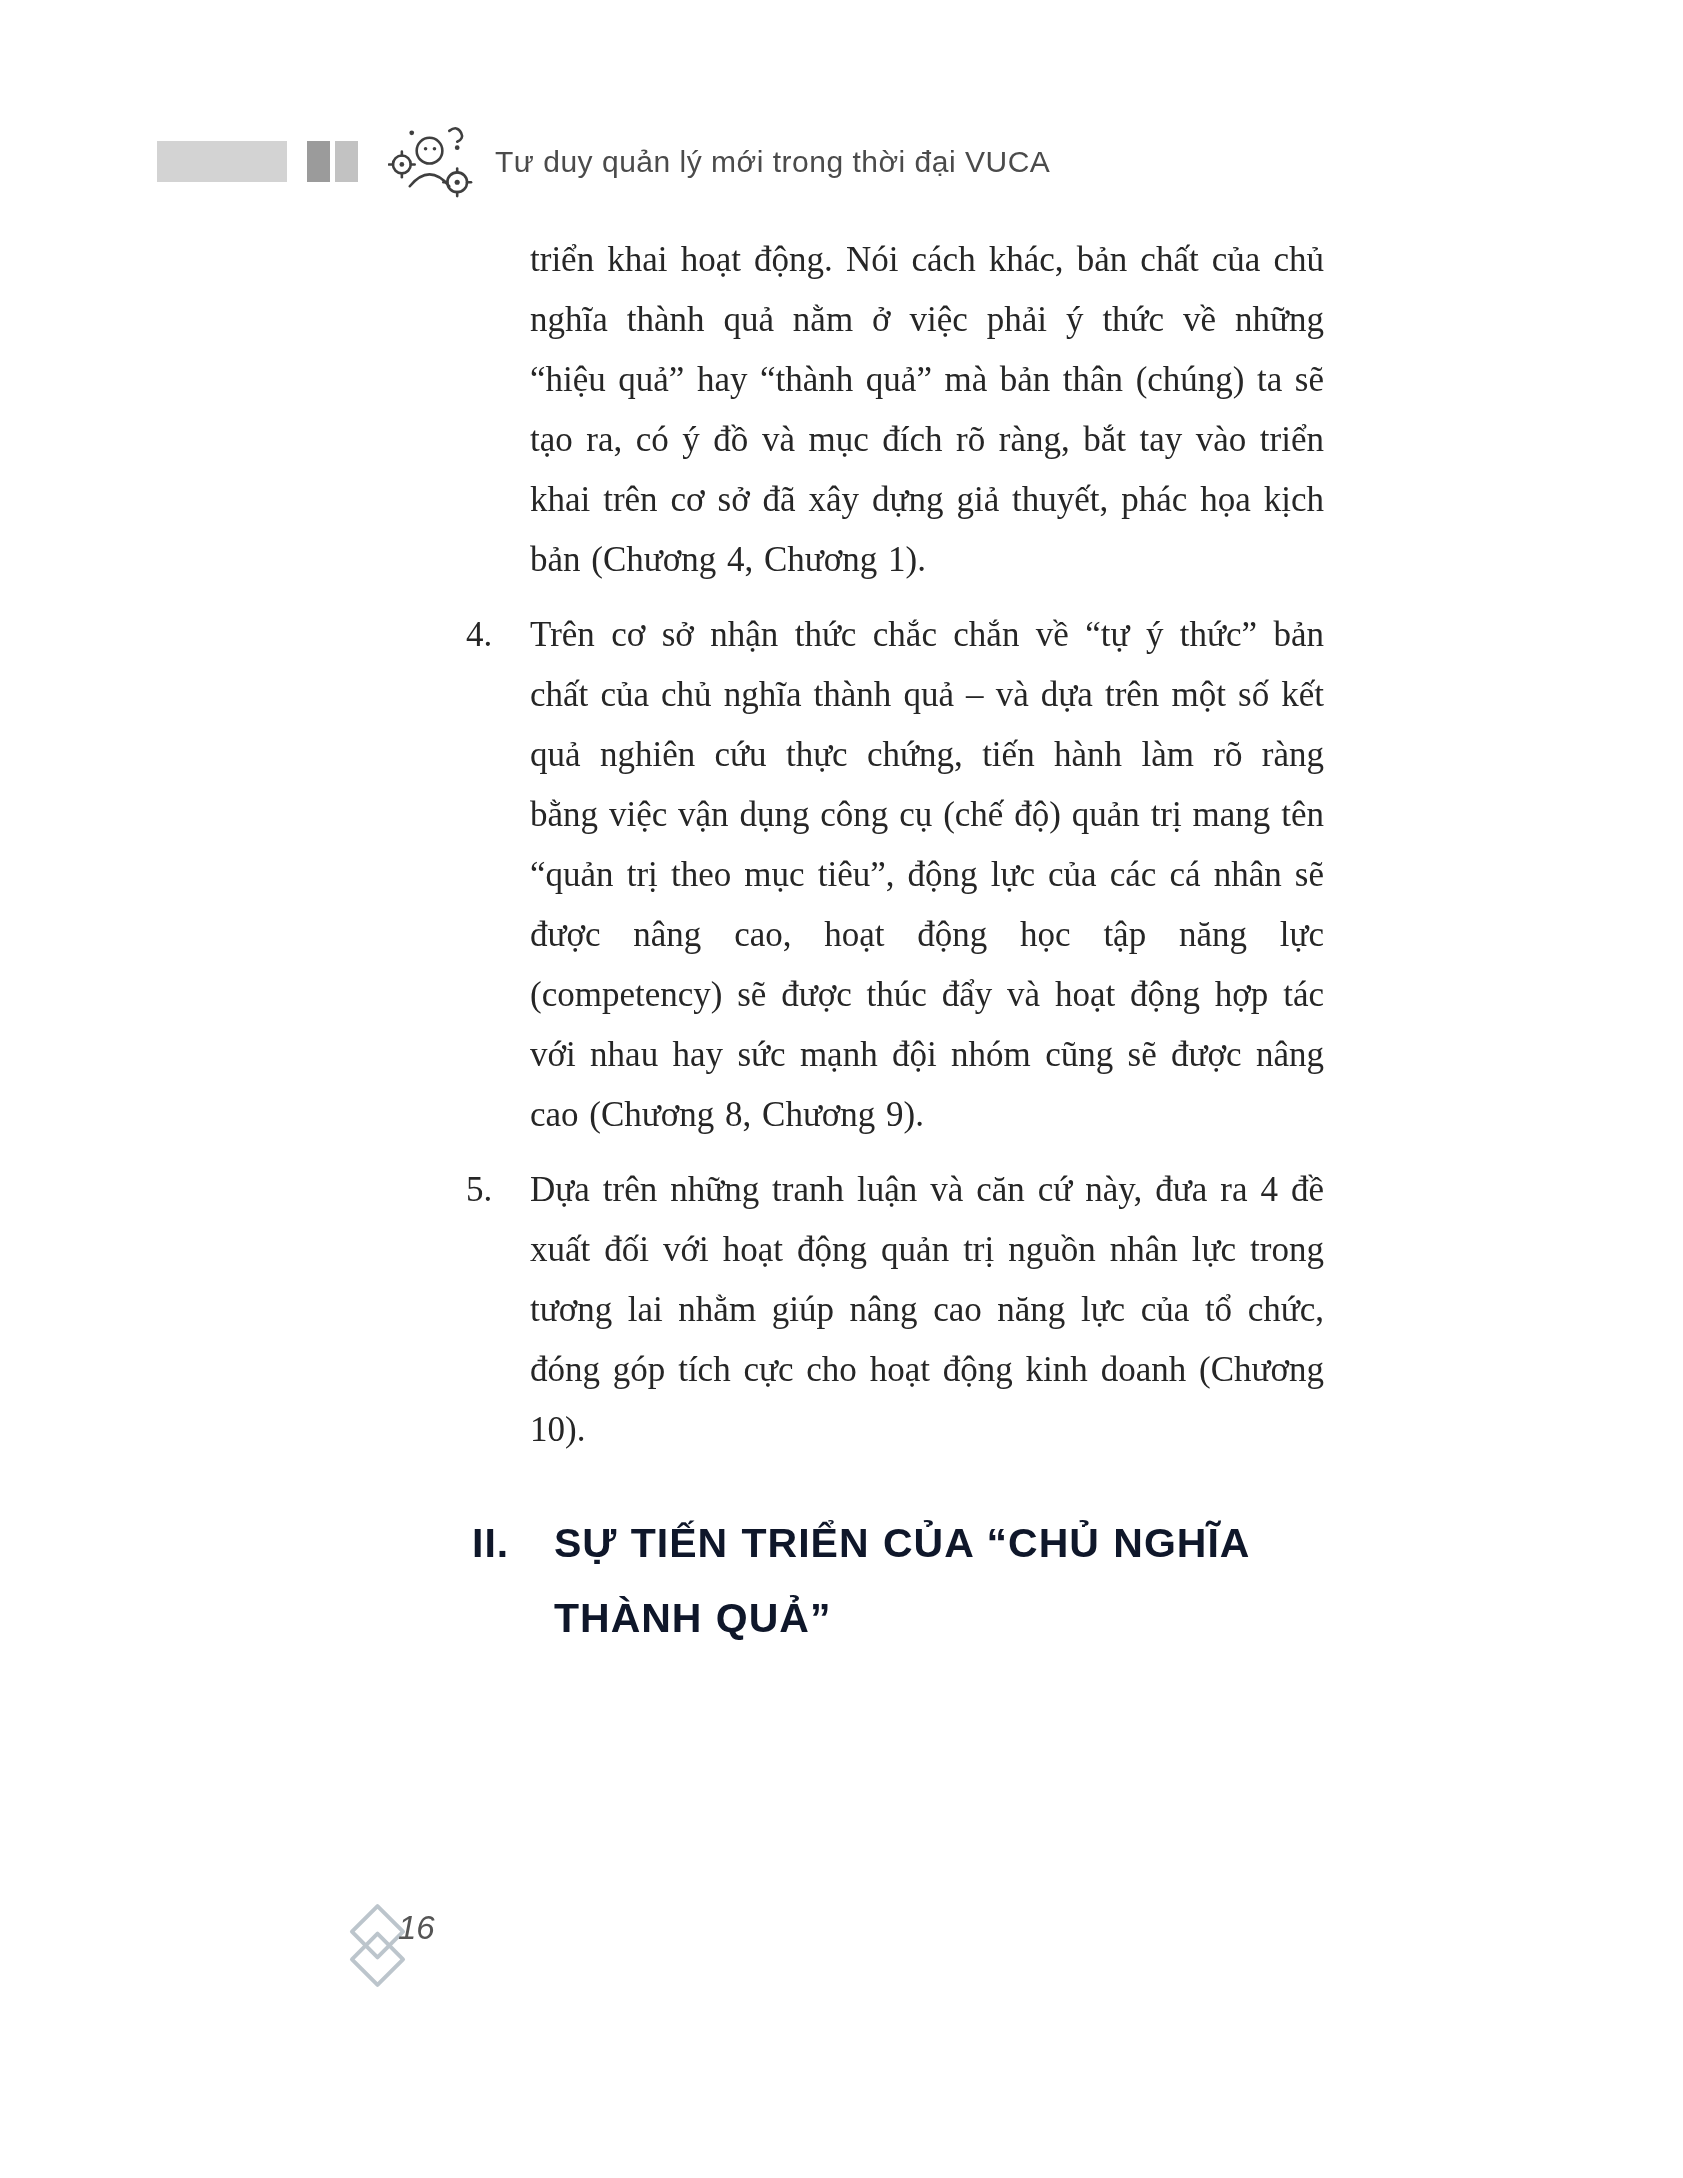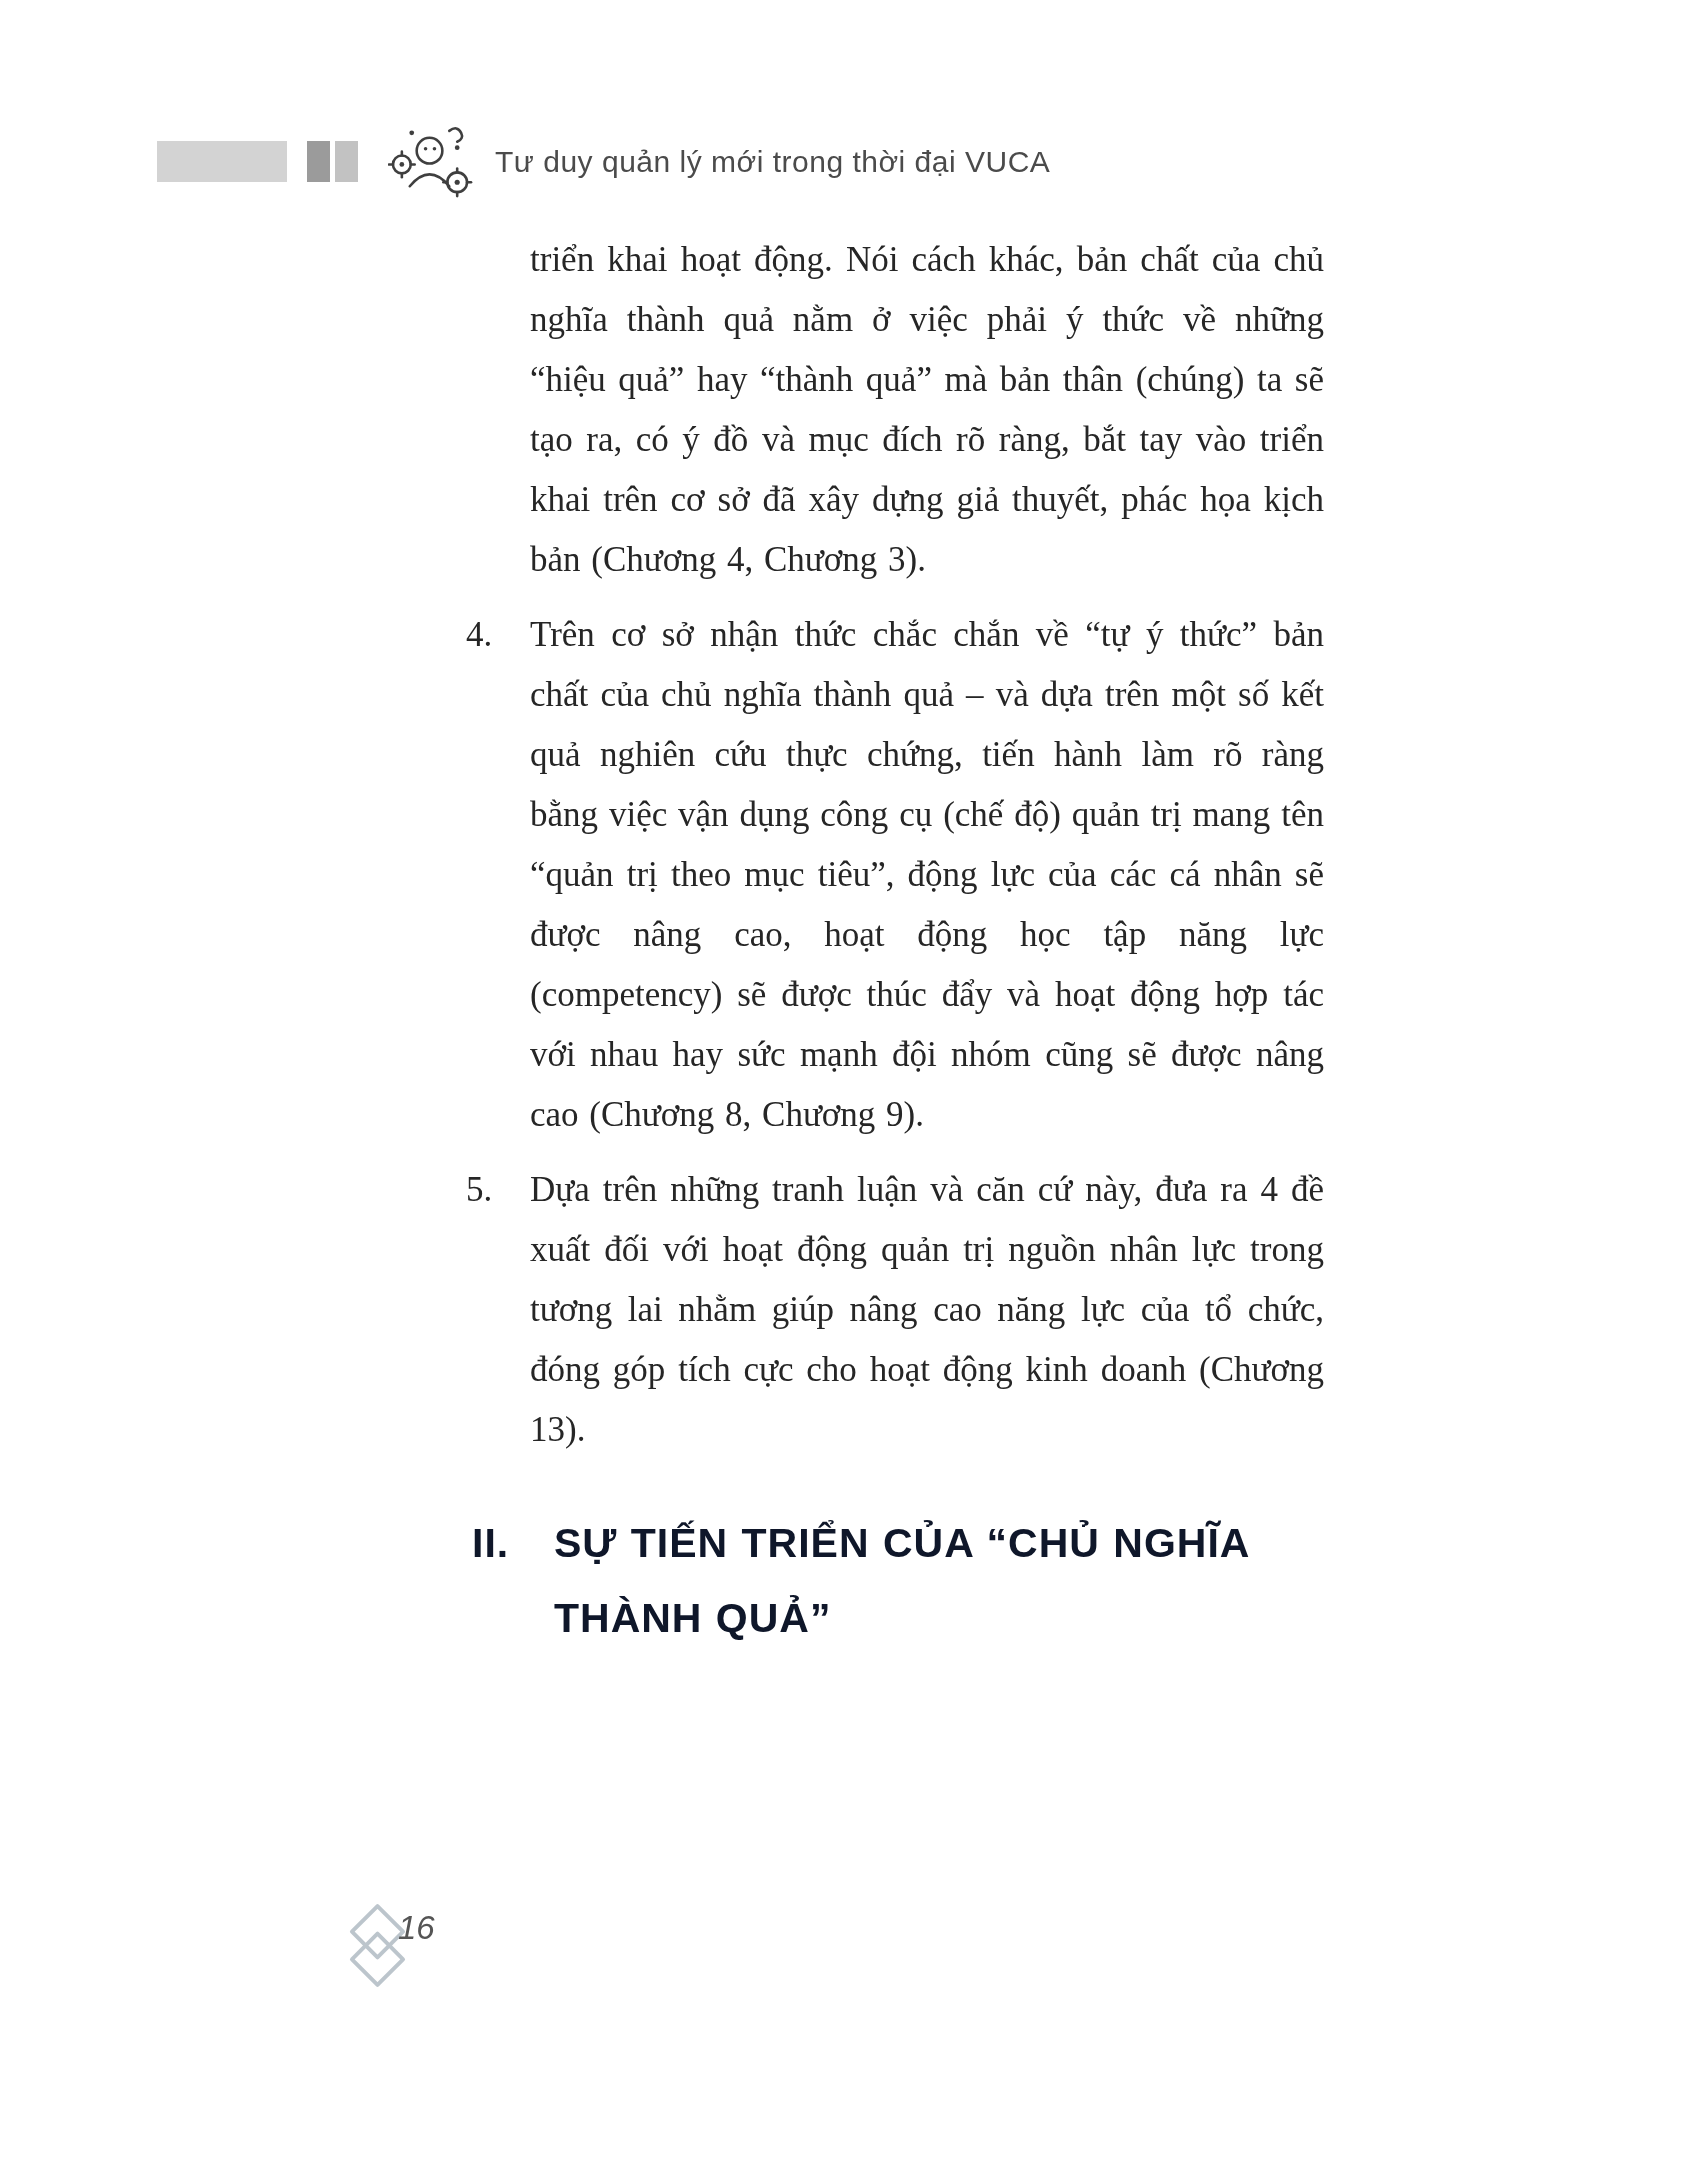--- a/index.html
+++ b/index.html
@@ -96,30 +96,30 @@
           <circle cx="70" cy="62" r="2.6"></circle>
           <circle cx="14" cy="44" r="2.4"></circle>
         </g>
       </svg>
     </div>
     <div class="header-title">Tư duy quản lý mới trong thời đại VUCA</div>
   </header>
 
   <main class="content">
 
-    <p class="cont-para">triển khai hoạt động. Nói cách khác, bản chất của chủ nghĩa thành quả nằm ở việc phải ý thức về những “hiệu quả” hay “thành quả” mà bản thân (chúng) ta sẽ tạo ra, có ý đồ và mục đích rõ ràng, bắt tay vào triển khai trên cơ sở đã xây dựng giả thuyết, phác họa kịch bản (Chương 4, Chương 3).</p>
+    <p class="cont-para">triển khai hoạt động. Nói cách khác, bản chất của chủ nghĩa thành quả nằm ở việc phải ý thức về những “hiệu quả” hay “thành quả” mà bản thân (chúng) ta sẽ tạo ra, có ý đồ và mục đích rõ ràng, bắt tay vào triển khai trên cơ sở đã xây dựng giả thuyết, phác họa kịch bản (Chương 4, Chương 1).</p>
 
     <div class="list-item">
       <span class="list-num">4.</span>
       <span class="list-text">Trên cơ sở nhận thức chắc chắn về “tự ý thức” bản chất của chủ nghĩa thành quả – và dựa trên một số kết quả nghiên cứu thực chứng, tiến hành làm rõ ràng bằng việc vận dụng công cụ (chế độ) quản trị mang tên “quản trị theo mục tiêu”, động lực của các cá nhân sẽ được nâng cao, hoạt động học tập năng lực (competency) sẽ được thúc đẩy và hoạt động hợp tác với nhau hay sức mạnh đội nhóm cũng sẽ được nâng cao (Chương 8, Chương 9).</span>
     </div>
 
     <div class="list-item">
       <span class="list-num">5.</span>
-      <span class="list-text">Dựa trên những tranh luận và căn cứ này, đưa ra 4 đề xuất đối với hoạt động quản trị nguồn nhân lực trong tương lai nhằm giúp nâng cao năng lực của tổ chức, đóng góp tích cực cho hoạt động kinh doanh (Chương 13).</span>
+      <span class="list-text">Dựa trên những tranh luận và căn cứ này, đưa ra 4 đề xuất đối với hoạt động quản trị nguồn nhân lực trong tương lai nhằm giúp nâng cao năng lực của tổ chức, đóng góp tích cực cho hoạt động kinh doanh (Chương 10).</span>
     </div>
 
     <div class="section-heading">
       <span class="h-num">II.</span>
       <h2 class="h-text">SỰ TIẾN TRIỂN CỦA “CHỦ NGHĨA THÀNH QUẢ”</h2>
     </div>
 
 
   </main>
 

